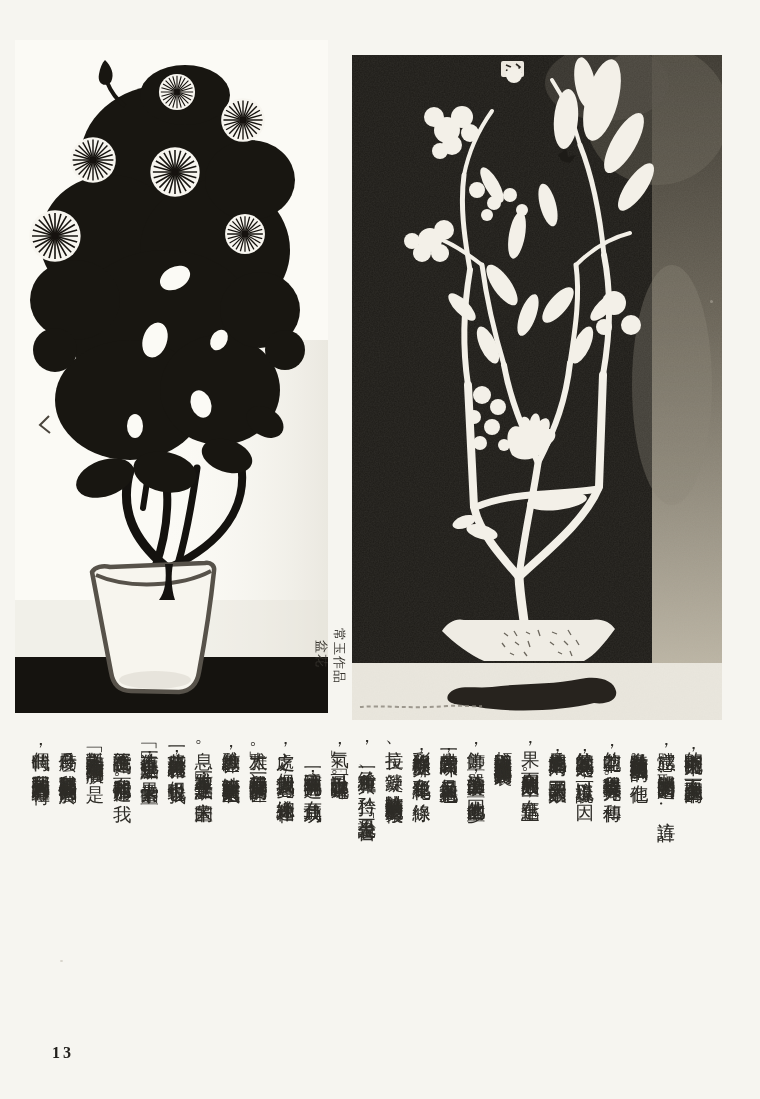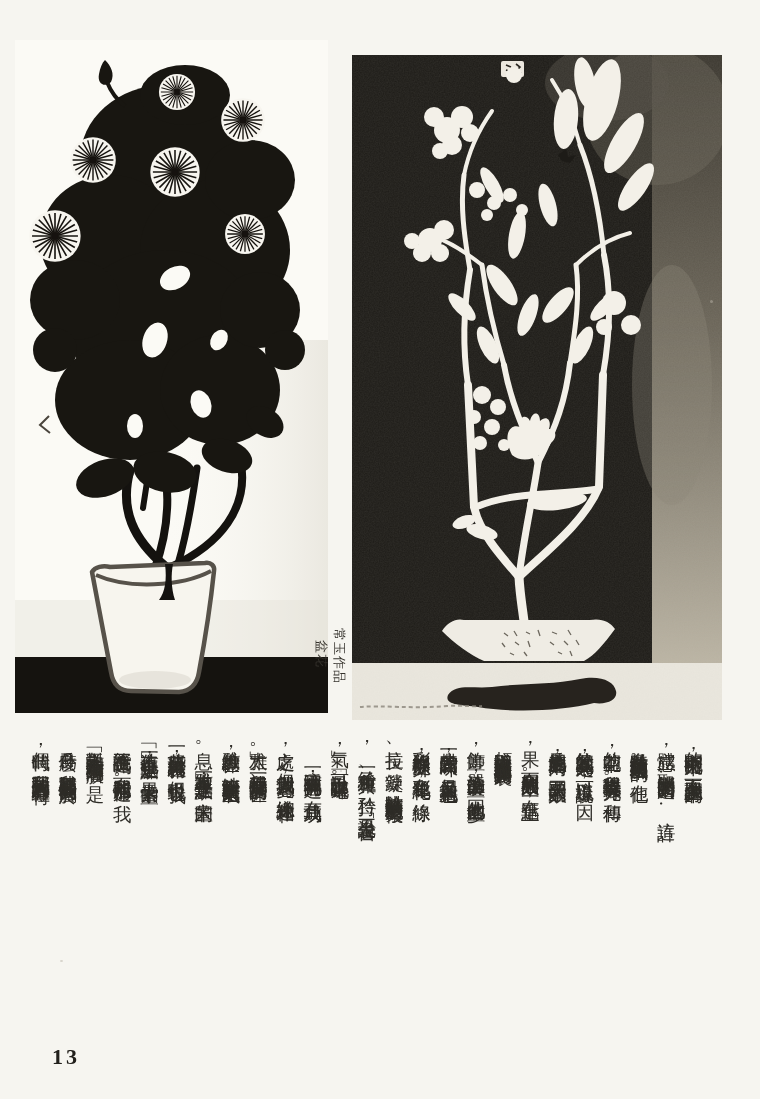--- a/index.html
+++ b/index.html
@@ -18,21 +18,21 @@
   .caption .cap-artist{display:inline-block;}
   .caption .cap-title{display:inline-block;margin-top:12px;}
 
   
   .article{position:absolute;left:24px;top:737px;width:682px;height:338px;
            writing-mode:vertical-rl;font-size:18.5px;line-height:27.2px;
            letter-spacing:1px;color:#2e2c27;}
   .article .tcol{height:100%;}
   .article .indent{text-indent:20px;}
 
-  .page-number{position:absolute;left:52px;top:1044px;font-size:22px;
+  .page-number{position:absolute;left:52px;top:1044px;font-size:16px;
                font-weight:bold;color:#22201c;letter-spacing:3px;}
 
   
   .speck{position:absolute;background:#b9b4a8;border-radius:50%;opacity:.5;}
 </style>
 </head>
 <body>
 
 <div class="page">
 

